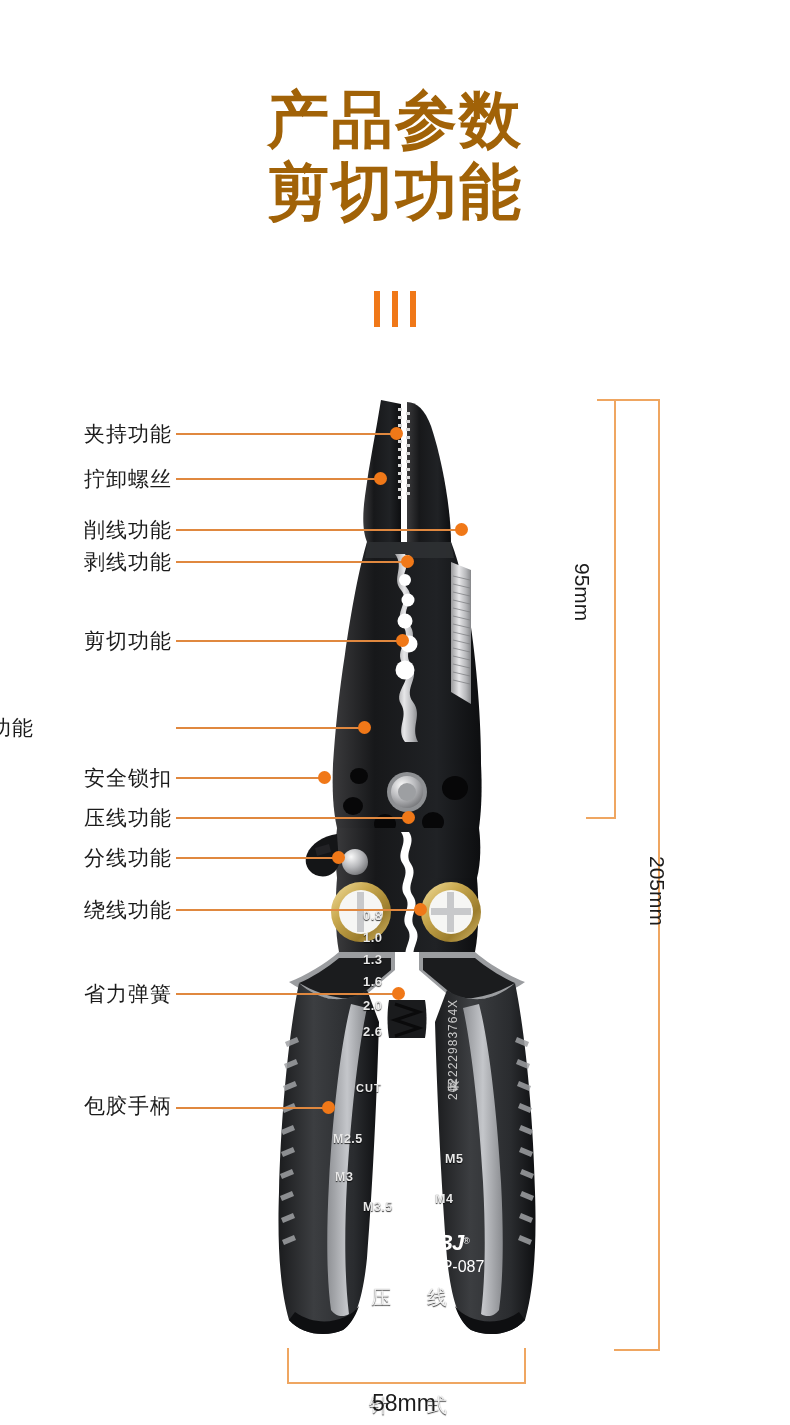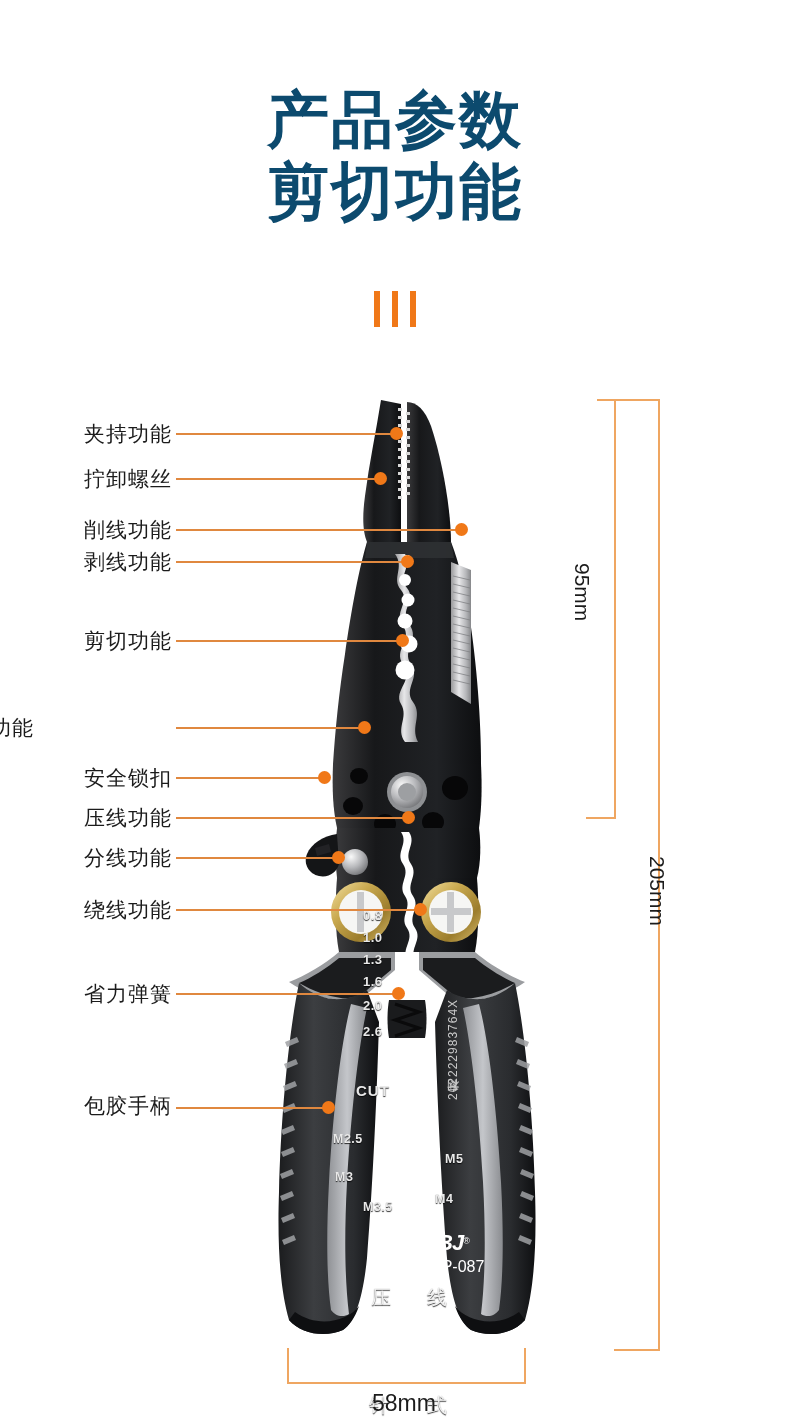--- a/index.html
+++ b/index.html
@@ -7,21 +7,21 @@
     width:790px;height:1425px;position:relative;overflow:hidden;
     font-family:"Liberation Sans","DejaVu Sans",sans-serif;
     color:#1d1d1d;
   }
   .stage{position:absolute;inset:0;}
 
   
   .title-block{position:absolute;left:0;top:84px;width:790px;text-align:center;}
   .title-line{
     font-size:62px;line-height:72px;font-weight:bold;letter-spacing:2px;
-    color:#0c4a6e;
+    color:#a16207;
   }
   .title-bars{position:absolute;left:0;top:291px;width:790px;text-align:center;}
   .bar{display:inline-block;width:6px;height:36px;background:#F07818;margin:0 6px;vertical-align:top;}
 
   
   .callout{position:absolute;height:26px;}
   .callout .txt{
     position:absolute;right:0;top:0;white-space:nowrap;
     font-size:21px;line-height:26px;color:#1b1b1b;letter-spacing:1px;
   }
@@ -41,21 +41,21 @@
   
   .tool{position:absolute;left:255px;top:392px;width:300px;height:965px;}
   .tool svg{display:block;}
 
   
   .mark{
     position:absolute;color:#e9e9e9;font-size:13px;font-weight:bold;
     letter-spacing:.5px;text-shadow:0 1px 1px rgba(0,0,0,.8);
   }
   .mark.sm{font-size:12.5px;}
-  .mark.cut{font-size:15px;letter-spacing:1px;}
+  .mark.cut{font-size:11px;letter-spacing:1px;}
   .mark.cn{font-size:20px;font-weight:normal;color:#f0f0f0;}
   .patent{
     position:absolute;color:#c9c9c9;font-size:12px;letter-spacing:1px;
     writing-mode:vertical-rl;transform:rotate(180deg);
   }
   .brand{position:absolute;color:#fff;}
   .brand .logo{
     font-size:22px;font-weight:bold;font-style:italic;color:#fff;
     letter-spacing:-1px;
   }

